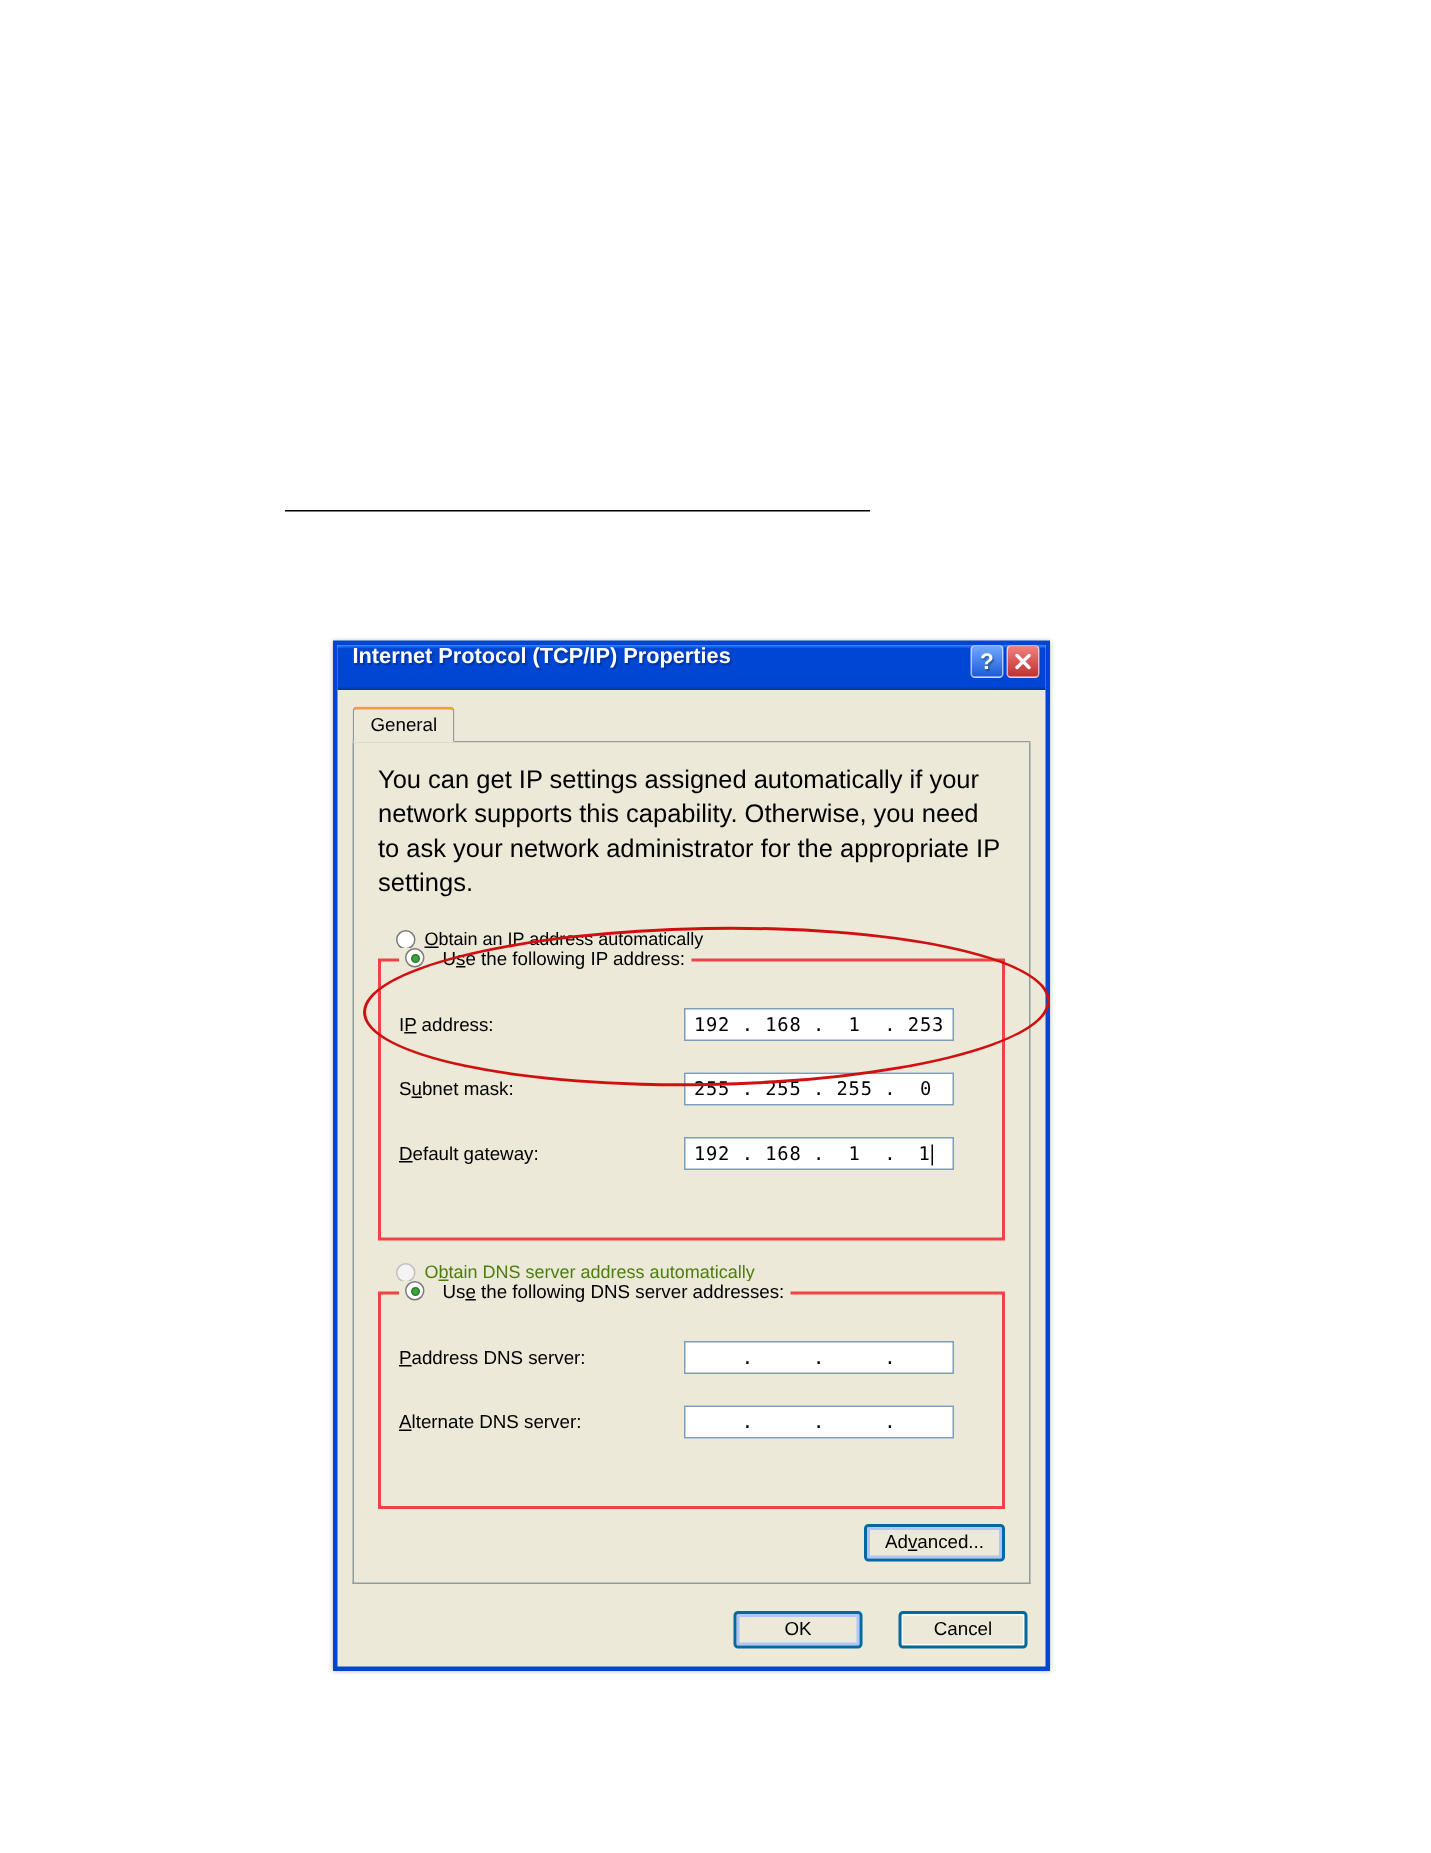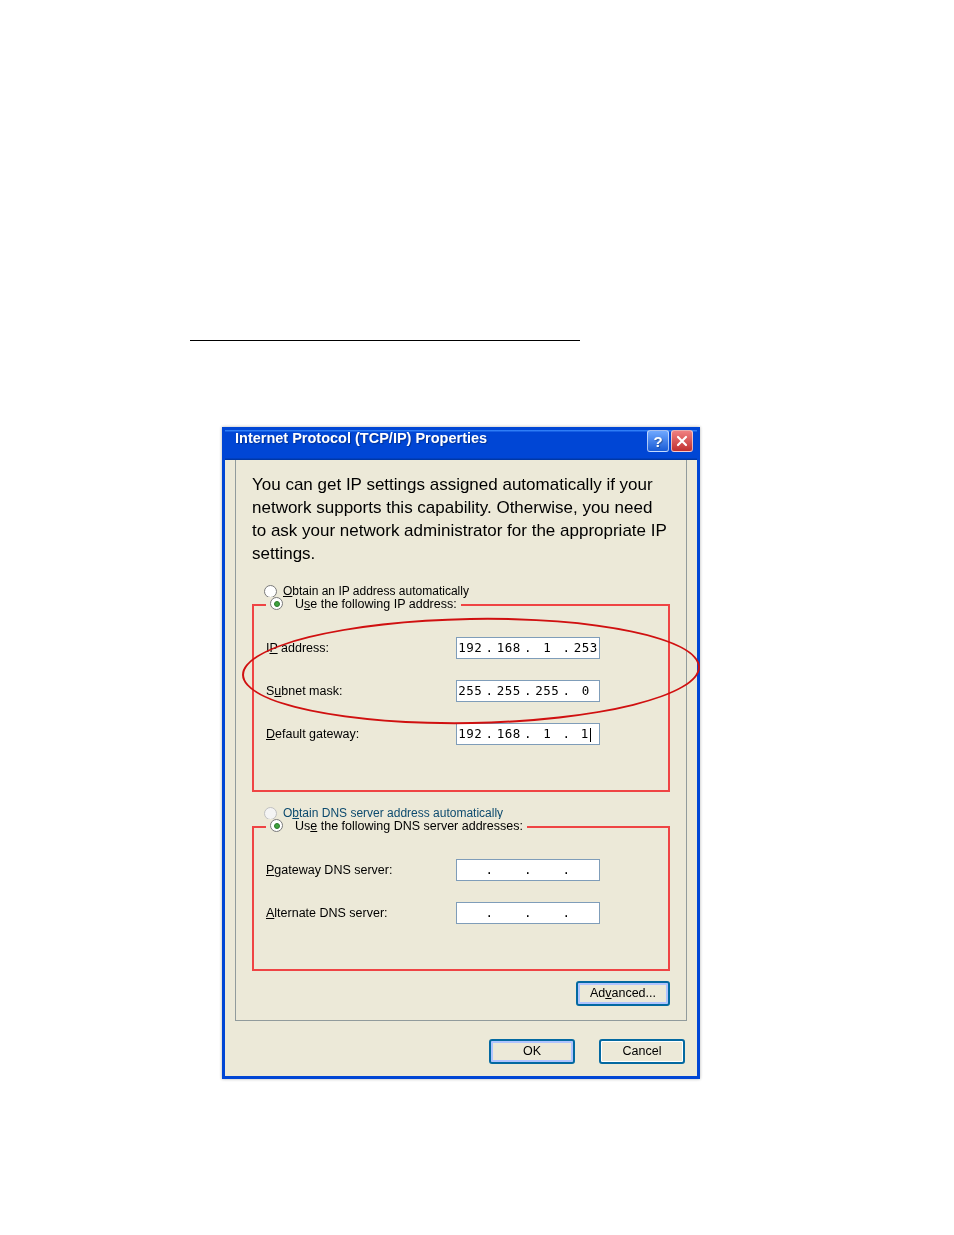--- a/index.html
+++ b/index.html
@@ -81,21 +81,21 @@
       font-size: 17px;
       line-height: 1.35;
       color: #000;
     }
     .radiogroup { margin-top: 16px; }
     .radio-row {
       display: flex; align-items: flex-end;
       padding: 2px 0 2px 12px;
       font-size: 12px;
     }
-    .radio-row.disabled { color: #0c4a6e; }
+    .radio-row.disabled { color: #4d7c0f; }
     .radio-circle {
       width: 13px; height: 13px;
       border: 1px solid #7a7a7a;
       border-radius: 50%;
       margin-right: 6px;
       display: inline-flex; align-items: center; justify-content: center;
       background: #fff;
     }
     .radio-row.disabled .radio-circle { border-color: #c0c0c0; background:#f4f4f4;}
     .radio-dot { width: 6px; height: 6px; border-radius: 50%; background: #3ea33e; border:1px solid #2c7a2c;}
@@ -117,21 +117,21 @@
     .form-row {
       display: flex; align-items: center;
       margin: 21px 0;
       font-size: 12.5px;
     }
     .form-label { width: 190px; }
     .ip-input {
       border: 1px solid #7f9db9;
       background: #fff;
       height: 22px;
-      width: 144px;
+      width: 180px;
       display: flex; align-items: center; justify-content: center;
       font-family: Tahoma, monospace;
       font-size: 12.5px;
       letter-spacing: 0.5px;
     }
     .ip-seg { flex:1; text-align:center; min-width:0;}
     .ip-dot { padding: 0 2px; }
     .cursor-bar { display:inline-block; width:1px; height:14px; background:#000; vertical-align:middle; margin-left:1px;}
     .button-row { text-align: right; margin-top: 10px; }
     .win-btn {
@@ -174,20 +174,25 @@
     <div class="titlebar-buttons">
       <div class="titlebar-btn help-btn">?</div>
       <div class="titlebar-btn close-btn">
         <svg width="12" height="12" viewBox="0 0 12 12">
             <path d="M2 2 L10 10 M10 2 L2 10" stroke="#fff" stroke-width="2.2" stroke-linecap="round"></path>
           </svg>
       </div>
     </div>
   </div>
 
+  <div class="tabstrip">
+    <div class="tab active">
+      <span>General</span>
+    </div>
+  </div>
 
   <div class="panel">
     <div class="intro">You can get IP settings assigned automatically if your network supports this capability. Otherwise, you need to ask your network administrator for the appropriate IP settings.</div>
 
     <div class="radiogroup">
       <div class="radio-row">
         <span class="radio-circle"></span>
         <span><span class="underline-access">O</span><span>btain an IP address automatically</span></span>
       </div>
 
@@ -248,21 +253,21 @@
 
       <div class="fieldset-like">
         <div class="fieldset-legend">
           <span class="radio-circle">
               <span class="radio-dot"></span>
             </span>
           <span><span>Us</span><span class="underline-access">e</span><span> the following DNS server addresses:</span></span>
         </div>
 
         <div class="form-row">
-          <div class="form-label"><span class="underline-access">P</span><span>gateway DNS server:</span></div>
+          <div class="form-label"><span class="underline-access">P</span><span>address DNS server:</span></div>
           <div class="ip-input">
             <span class="ip-seg"></span>
               <span class="ip-dot">.</span>
             <span class="ip-seg"></span>
               <span class="ip-dot">.</span>
             <span class="ip-seg"></span>
               <span class="ip-dot">.</span>
             <span class="ip-seg"></span>
           </div>
         </div>

